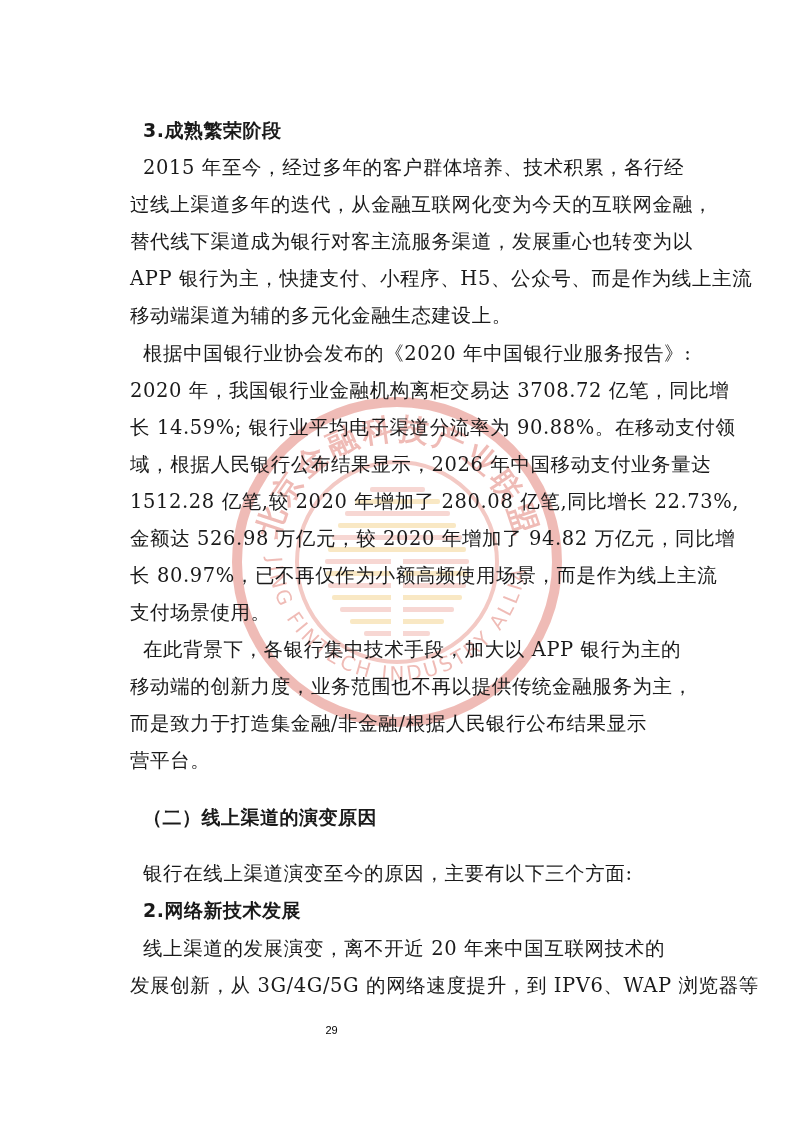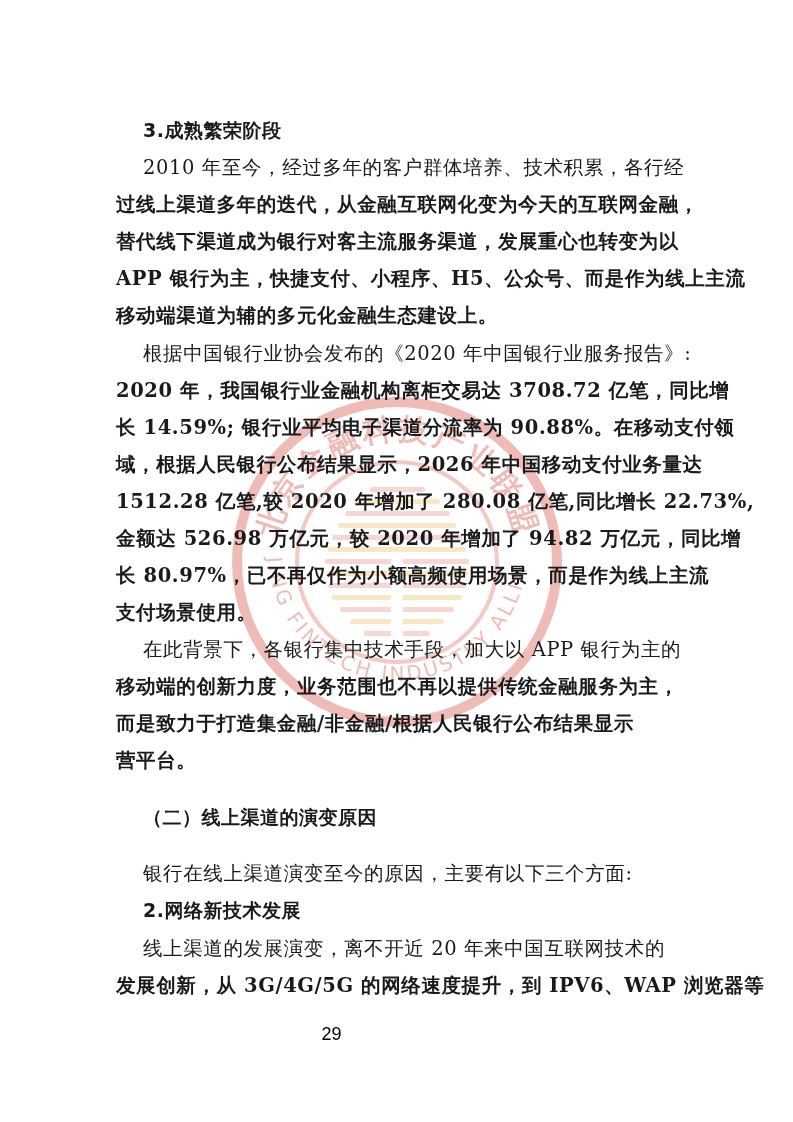--- a/index.html
+++ b/index.html
@@ -10,26 +10,26 @@
   .seal {
     position: absolute; left: 230px; top: 395px; width: 335px; height: 335px; opacity: 0.5; z-index: 0;
   }
   .line {
     position: absolute; left: 0; width: 793px;
     font-family: "DejaVu Serif", "Liberation Serif", serif;
     font-size: 19.5px; color: #1a1a1a; white-space: nowrap; z-index: 1;
     letter-spacing: 0.6px;
   }
   .line span { position: absolute; white-space: nowrap; }
-  .full { left: 116px; font-weight: bold; }
+  .full { left: 130px; }
   .indent { left: 143px; }
   .bold { font-family: "DejaVu Sans", "Liberation Sans", sans-serif; font-weight: bold; font-size: 19px; letter-spacing: 0.5px; }
   .pagenum {
     position: absolute; left: 0; width: 663px; top: 1024px; text-align: center;
-    font-family: "Liberation Sans", "DejaVu Sans", sans-serif; font-size: 18px; color: #000;
+    font-family: "Liberation Sans", "DejaVu Sans", sans-serif; font-size: 11px; color: #000;
   }
 </style>
 </head>
 <body>
 
 <div class="page">
 
   <svg class="seal" viewBox="0 0 335 335" xmlns="http://www.w3.org/2000/svg">
     <defs>
       <path id="topArc" d="M 45 167 A 122 122 0 0 1 290 167"></path>
@@ -60,21 +60,21 @@
       <rect x="134" y="236" width="66" height="5" rx="2" fill="#f0b0a8"></rect>
       <rect x="161" y="160" width="12" height="100" fill="#ffffff"></rect>
     </g>
   </svg>
 
   <div class="line bold" style="top:118px;">
     <span class="indent">3.成熟繁荣阶段</span>
   </div>
 
   <div class="line" style="top:154px;">
-      <span class="indent">2010 年至今，经过多年的客户群体培养、技术积累，各行经</span>
+      <span class="indent">2015 年至今，经过多年的客户群体培养、技术积累，各行经</span>
     </div>
   <div class="line" style="top:191px;">
       <span class="full">过线上渠道多年的迭代，从金融互联网化变为今天的互联网金融，</span>
     </div>
   <div class="line" style="top:228px;">
       <span class="full">替代线下渠道成为银行对客主流服务渠道，发展重心也转变为以</span>
     </div>
   <div class="line" style="top:265px;">
       <span class="full">APP 银行为主，快捷支付、小程序、H5、公众号、而是作为线上主流</span>
     </div>

